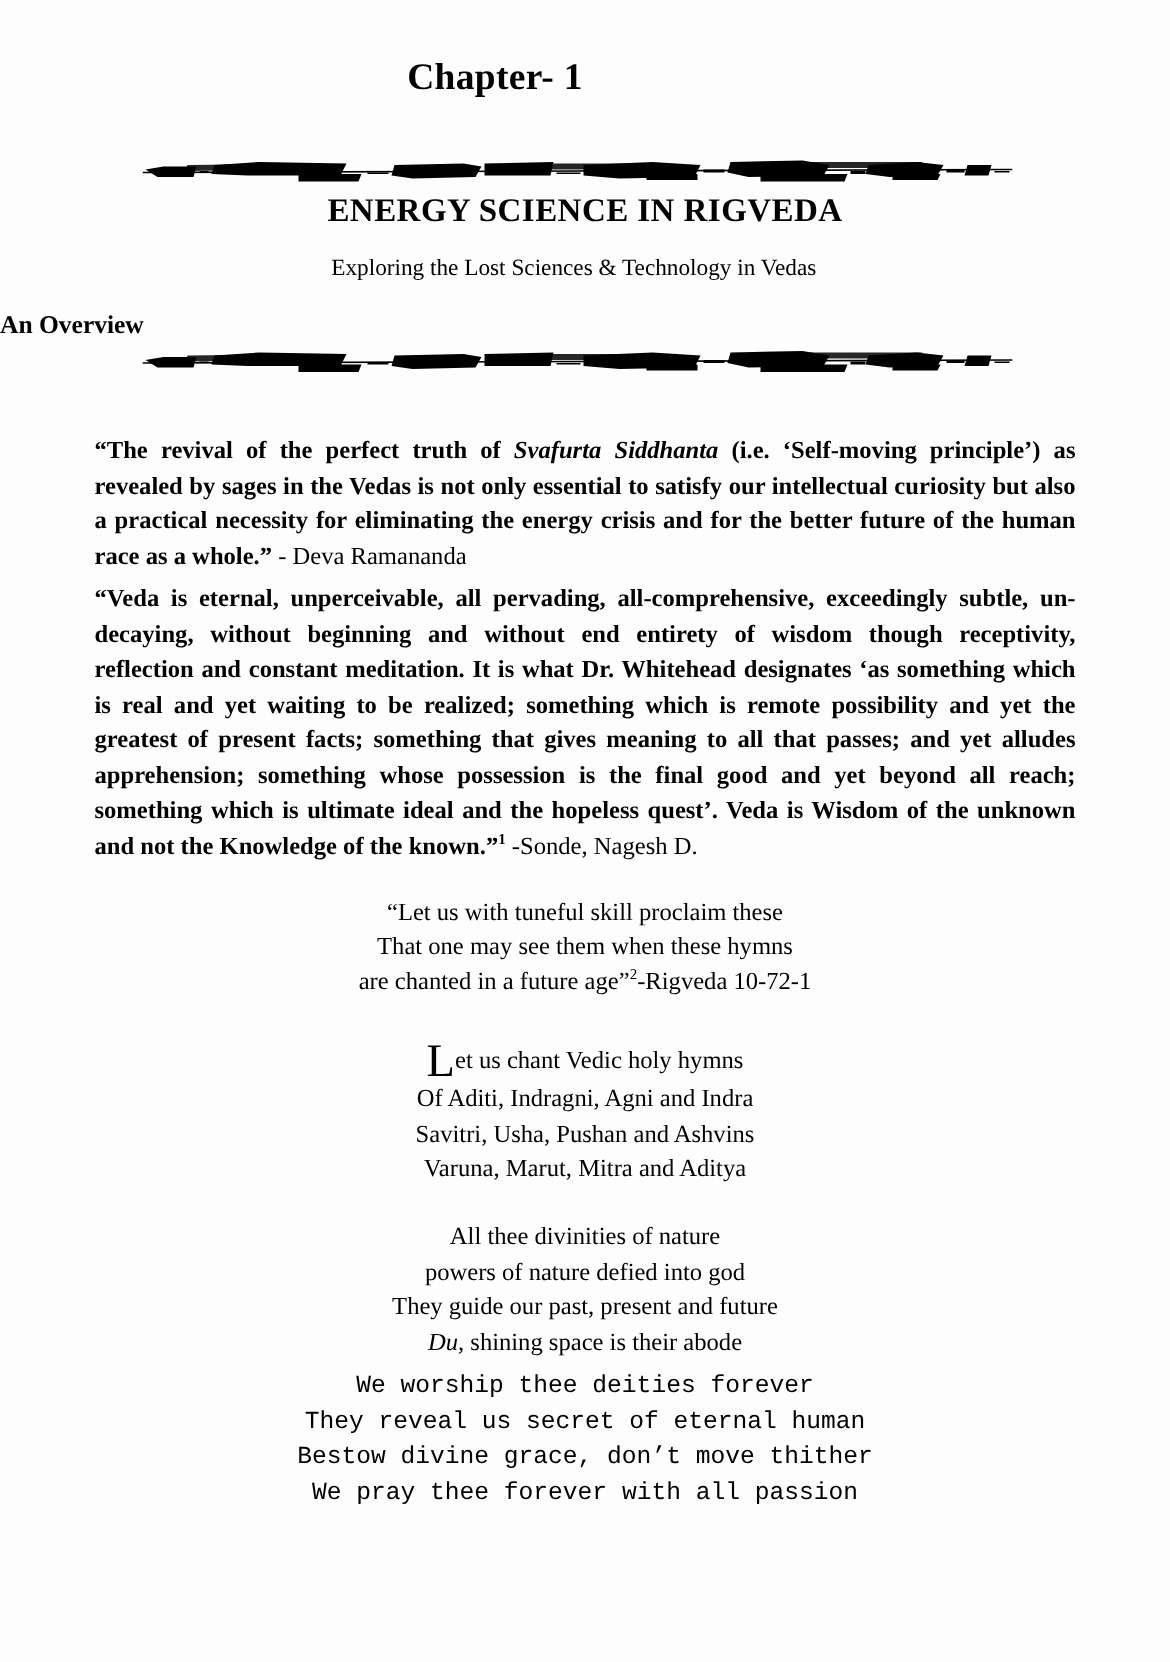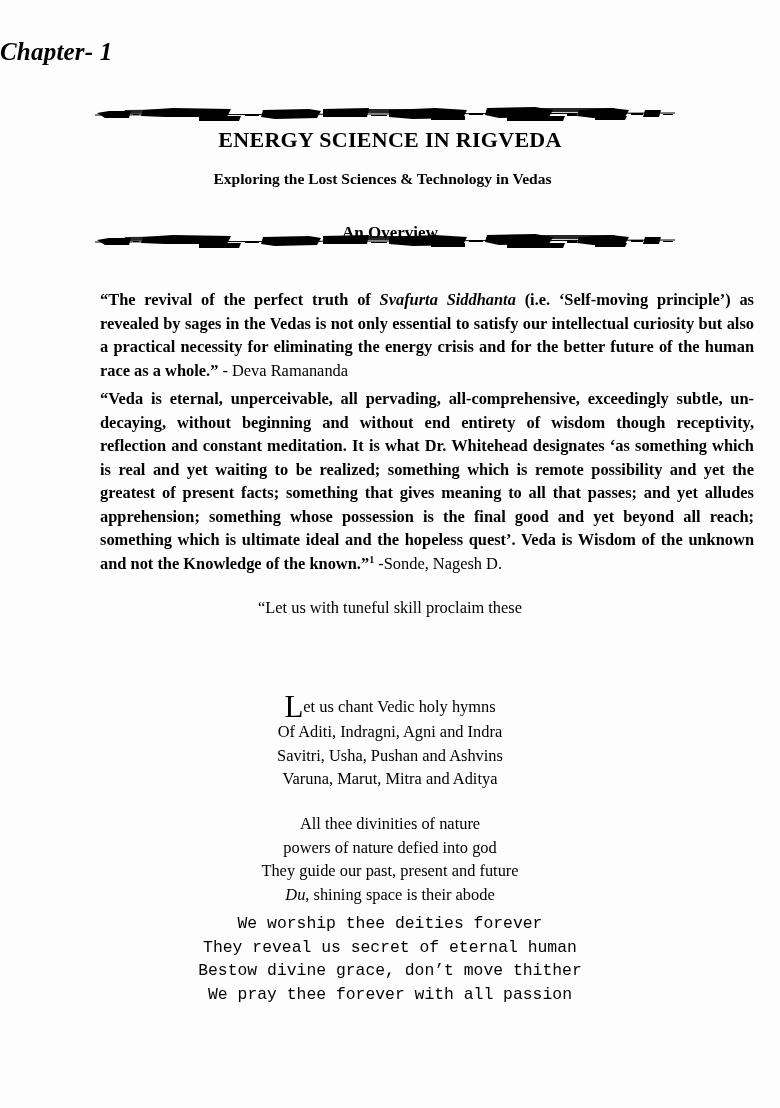--- a/index.html
+++ b/index.html
@@ -22,25 +22,24 @@
     width: 780px;
     height: 1108px;
     background: #fdfdfd;
   }
 
   
   .chapter-title {
     position: absolute;
     left: 0; top: 38px;
     width: 660px;
-    text-align: left;
+    text-align: center;
     font-size: 25px;
     font-weight: bold;
     letter-spacing: 0.2px;
-    font-style: italic;
   }
 
   
   .divider {
     position: absolute;
     left: 95px;
     width: 580px;
     height: 20px;
   }
   .divider svg { display: block; width: 580px; height: 20px; }
@@ -56,43 +55,41 @@
     font-size: 22px;
     font-weight: bold;
     letter-spacing: 0.3px;
   }
   .sub-title {
     position: absolute;
     left: 0; top: 170px;
     width: 765px;
     text-align: center;
     font-size: 15.5px;
-    font-weight: bold;
+    font-weight: normal;
   }
   .overview-title {
     position: absolute;
     left: 0; top: 207px;
     width: 780px;
-    text-align: center;
+    text-align: left;
     font-size: 17px;
     font-weight: bold;
-    margin-top: 16px;
   }
 
   
   .quote-para {
     position: absolute;
     left: 63px;
     width: 654px;
     text-align: justify;
     text-justify: inter-word;
     font-size: 16.4px;
     font-weight: bold;
     line-height: 23.5px;
-    margin-left: 37px;
   }
   #quote-one { top: 272px; }
   #quote-two { top: 371px; }
   .quote-para .attrib { font-weight: normal; }
   .quote-para i { font-style: italic; }
   .quote-para sup {
     font-size: 10px;
     vertical-align: super;
     line-height: 0;
   }
@@ -201,20 +198,22 @@
       <path d="M430,4 L520,4 L518,8 L428,8 Z" fill="#000" opacity="0.85"></path>
     </svg>
   </div>
 
   <p class="quote-para" id="quote-one"><span>“The revival of the perfect truth of </span><i>Svafurta Siddhanta</i><span> (i.e. ‘Self-moving principle’) as revealed by sages in the Vedas is not only essential to satisfy our intellectual curiosity but also a practical necessity for eliminating the energy crisis and for the better future of the human race as a whole.”</span><span class="attrib"> - Deva Ramananda</span></p>
 
   <p class="quote-para" id="quote-two"><span>“Veda is eternal, unperceivable, all pervading, all-comprehensive, exceedingly subtle, un-decaying, without beginning and without end entirety of wisdom though receptivity, reflection and constant meditation. It is what Dr. Whitehead designates ‘as something which is real and yet waiting to be realized; something which is remote possibility and yet the greatest of present facts; something that gives meaning to all that passes; and yet alludes apprehension; something whose possession is the final good and yet beyond all reach; something which is ultimate ideal and the hopeless quest’. Veda is Wisdom of the unknown and not the Knowledge of the known.”</span><sup>1</sup><span class="attrib"> -Sonde, Nagesh D.</span></p>
 
   <div class="verse-citation">
     <div>“Let us with tuneful skill proclaim these</div>
+    <div>That one may see them when these hymns</div>
+    <div><span>are chanted in a future age”</span><sup>2</sup><span>-Rigveda 10-72-1</span></div>
   </div>
 
   <div class="poem" id="stanza-two">
     <div class="line">All thee divinities of nature</div>
     <div class="line">powers of nature defied into god</div>
     <div class="line">They guide our past, present and future</div>
     <div class="line"><i>Du</i><span>, shining space is their abode</span></div>
   </div>
 
   <div class="poem" id="stanza-one">

